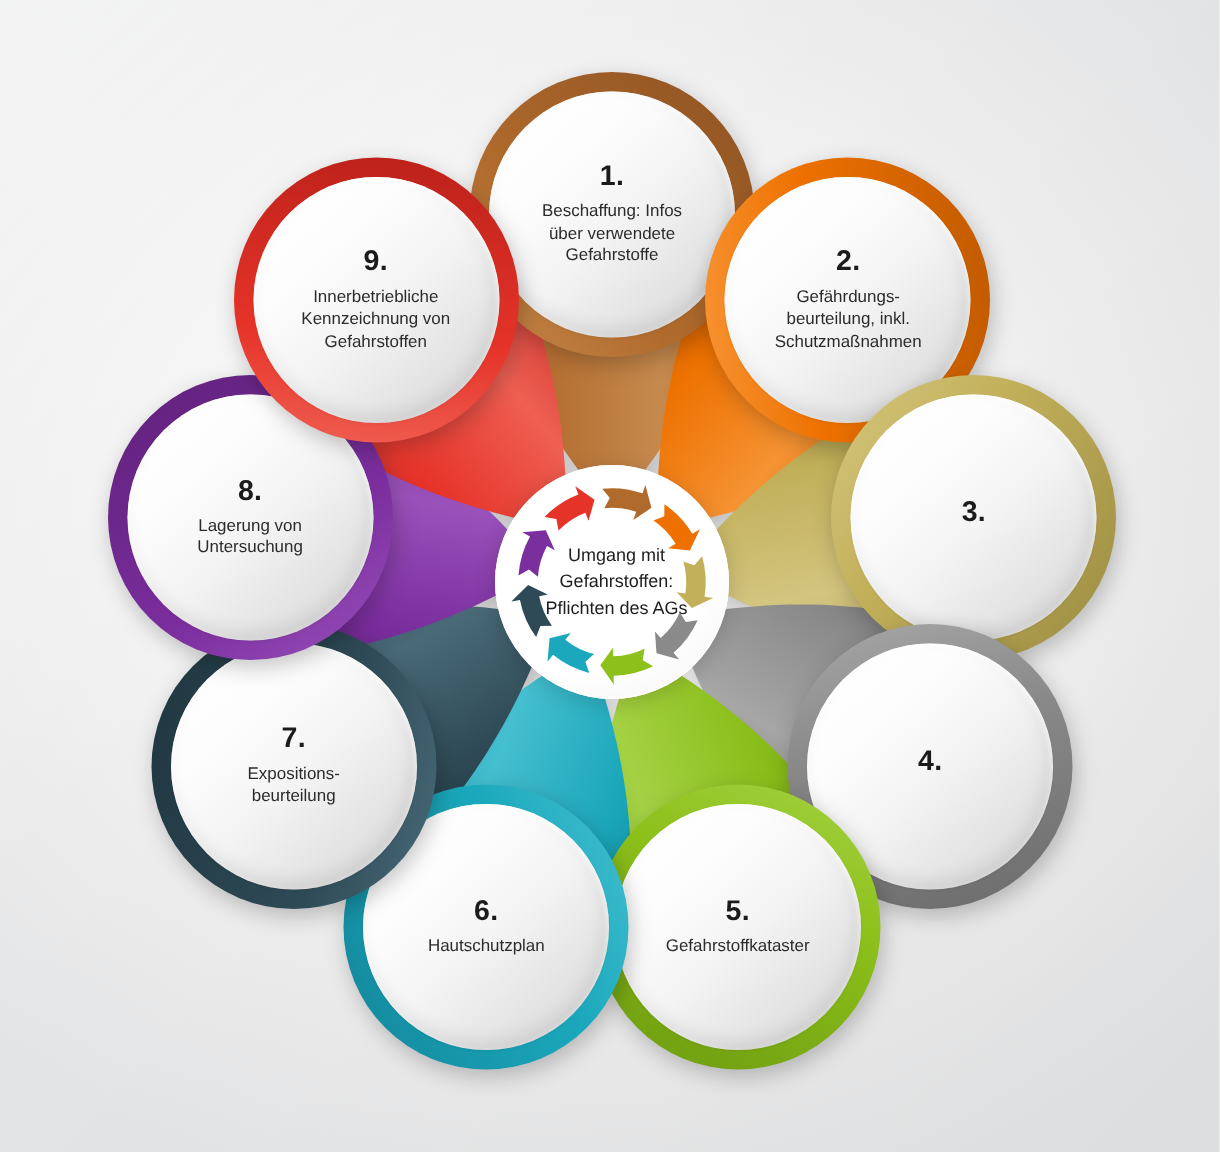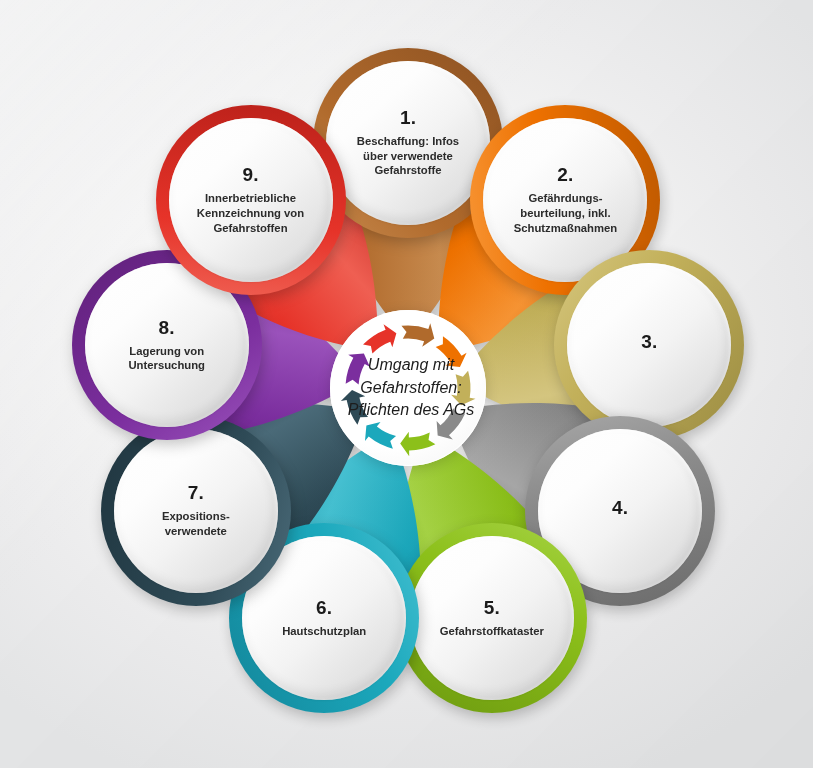--- a/index.html
+++ b/index.html
@@ -41,39 +41,39 @@
     display:flex;flex-direction:column;align-items:center;justify-content:center;
     text-align:center;
     padding:0 8px;box-sizing:border-box;
   }
   .num{
     font-size:19px;font-weight:700;color:#1b1b1b;line-height:1;
     margin-bottom:7px;letter-spacing:.2px;
   }
   .lbl{
     font-size:11.3px;color:#2b2b2b;line-height:1.32;
-    white-space:pre-line;font-weight:700;
+    white-space:pre-line;font-weight:400;
   }
 
   
   #hub{
     position:absolute;left:330px;top:310px;width:156px;height:156px;
     border-radius:50%;
     background:radial-gradient(circle at 38% 30%,#ffffff 0%,#ffffff 62%,#f7f7f7 84%,#ededed 100%);
     box-shadow:0 3px 14px rgba(0,0,0,.16), inset 0 0 0 1px rgba(255,255,255,.9);
     z-index:20;
   }
   #hubtxt{
     position:absolute;left:0;top:0;width:156px;height:156px;
     display:flex;align-items:center;justify-content:center;
     text-align:center;z-index:3;
   }
   #hubtxt span{
-    font-size:16px;line-height:1.42;color:#1d1d1d;white-space:pre-line;
-    display:block;padding-left:6px;font-style:italic;
+    font-size:12px;line-height:1.42;color:#1d1d1d;white-space:pre-line;
+    display:block;padding-left:6px;
   }
   #hubarrows{position:absolute;left:0;top:0;width:156px;height:156px;z-index:2;}
   .shadow-el{filter:blur(5px);opacity:.20;}
 </style>
 </head>
 <body>
 
 <div id="stage">
 
   <svg class="layer" id="petals" viewBox="0 0 813 768">
@@ -272,21 +272,21 @@
         <div class="inner" style="left: 13px; top: 13px; width: 164px; height: 164px;">
           <div class="num">6.</div>
           <div class="lbl">Hautschutzplan</div>
         </div>
       </div>
       <div class="node" style="left: 100.824px; top: 415.5px; width: 190px; height: 190px; filter: drop-shadow(rgba(0, 0, 0, 0.22) 2px 5px 7px);">
         <div class="ring" style="background: linear-gradient(285deg, rgb(74, 106, 120) 0%, rgb(46, 74, 86) 38%, rgb(32, 54, 64) 100%);"></div>
         <div class="inner" style="left: 13px; top: 13px; width: 164px; height: 164px;">
           <div class="num">7.</div>
           <div class="lbl">Expositions-
-verwendete</div>
+beurteilung</div>
         </div>
       </div>
       <div class="node" style="left: 71.7221px; top: 250.456px; width: 190px; height: 190px; filter: drop-shadow(rgba(0, 0, 0, 0.22) 2px 5px 7px);">
         <div class="ring" style="background: linear-gradient(325deg, rgb(154, 82, 187) 0%, rgb(123, 46, 158) 38%, rgb(95, 32, 121) 100%);"></div>
         <div class="inner" style="left: 13px; top: 13px; width: 164px; height: 164px;">
           <div class="num">8.</div>
           <div class="lbl">Lagerung von
 Untersuchung</div>
         </div>
       </div>

